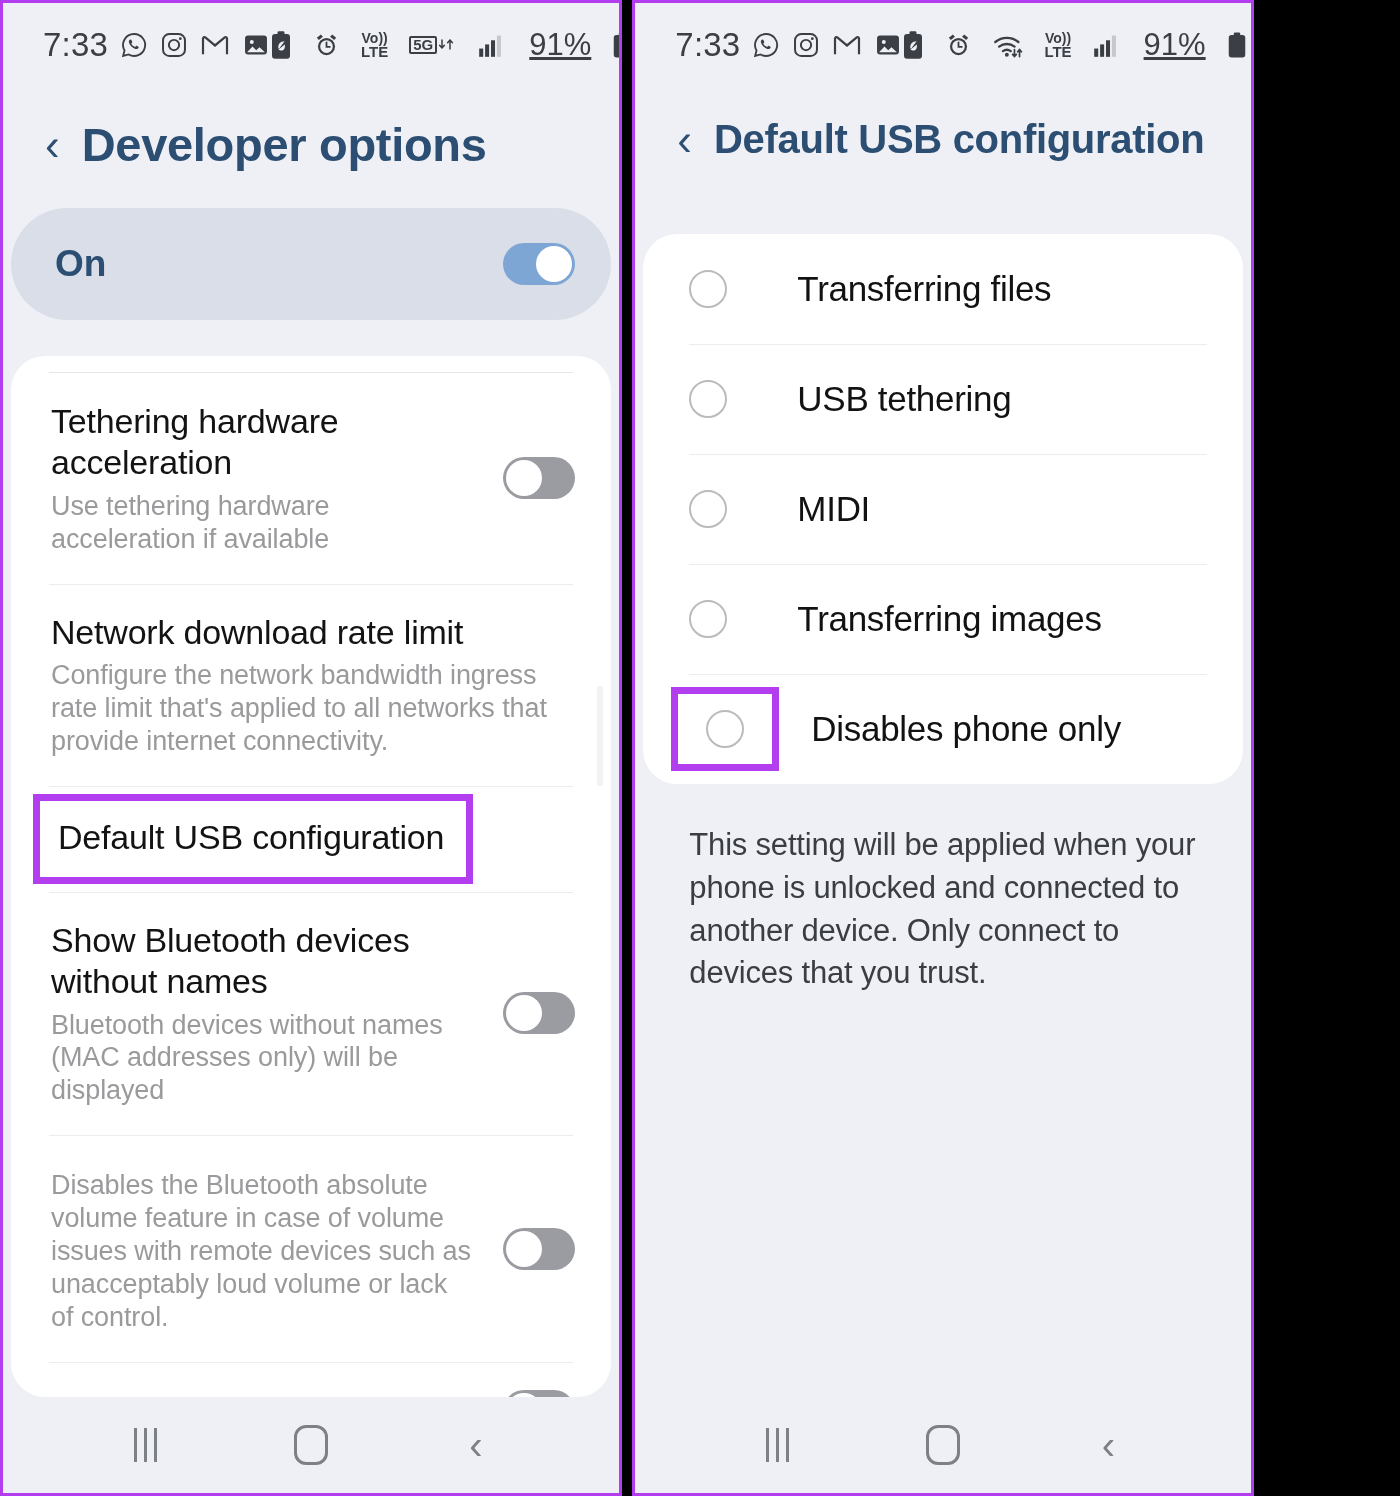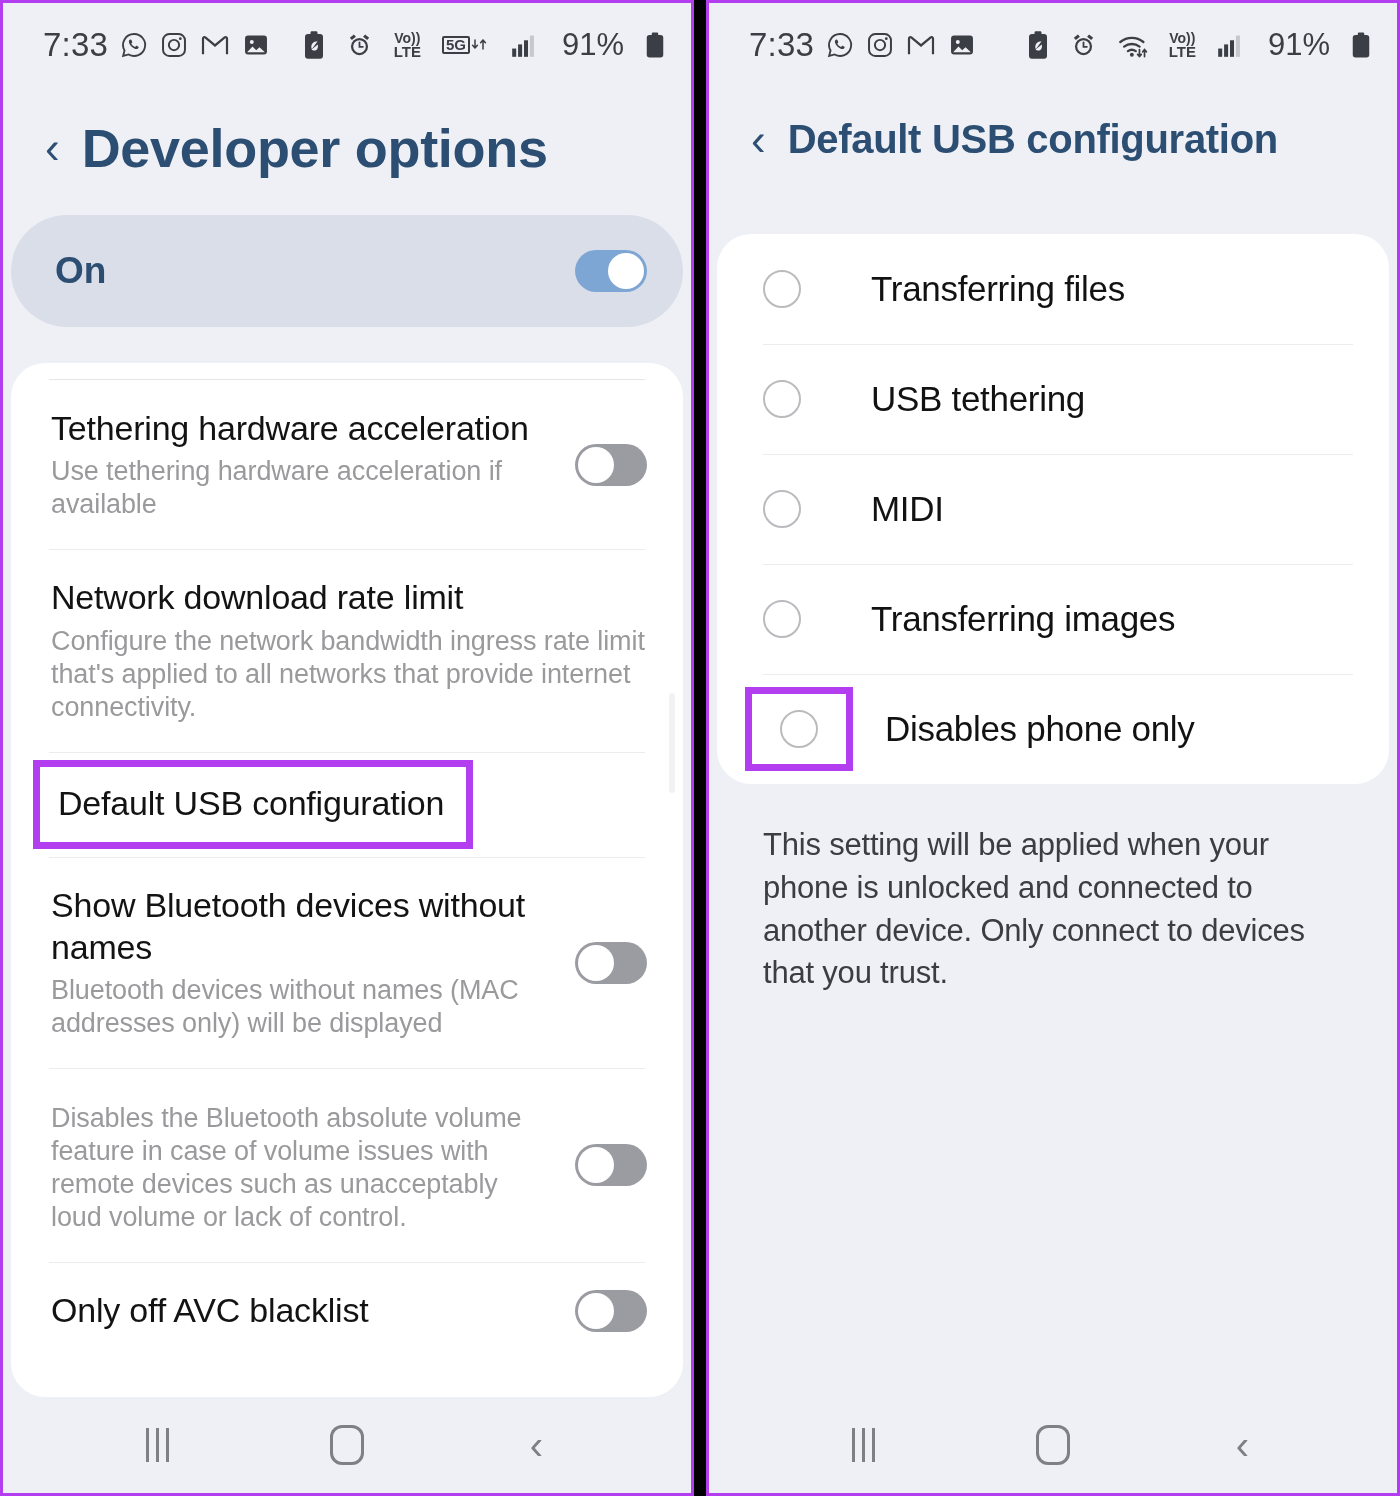--- a/index.html
+++ b/index.html
@@ -4,21 +4,21 @@
 <style>
   * { box-sizing: border-box; margin: 0; padding: 0; }
   html, body {
     width: 1400px; height: 1496px;
     background: #000;
     font-family: "Liberation Sans", sans-serif;
     overflow: hidden;
   }
   .stage {
     position: relative;
-    width: 1400px; height: 1496px;
+    width: 1254px; height: 1496px;
     background: #a3a3a3;
     display: flex;
   }
 
   
   .panel {
     position: relative;
     height: 1496px;
     background: #eef0f5;
     border: 3px solid #b33ef0;
@@ -37,21 +37,21 @@
     display: flex;
     align-items: center;
     justify-content: space-between;
     padding: 0 26px 0 40px;
     color: #3b3f45;
   }
   .sb-left { display: flex; align-items: center; gap: 12px; }
   .sb-time { font-size: 33px; letter-spacing: .2px; color: #3b3f45; }
   .sb-right { display: flex; align-items: center; gap: 21px; }
   .sb-ico { display: inline-flex; align-items: center; justify-content: center; }
-  .sb-batt-pct { font-size: 31px; color: #3b3f45; margin-left: 4px; }
+  .sb-batt-pct { font-size: 31px; color: #3b3f45; margin-left: 4px; text-decoration: underline; }
 
   .vlte { display:flex; flex-direction:column; align-items:center; line-height:.92; }
   .vlte b { font-size: 14px; font-weight: 700; }
   .vlte i { font-size: 15px; font-style: normal; font-weight: 700; }
   .fiveg { display:flex; flex-direction:row; align-items:center; line-height:.9; }
   .fiveg b {
     font-size: 15px; font-weight: 700; border: 2px solid #3b3f45;
     padding: 0 2px; border-radius: 2px;
   }
   .fiveg span { font-size: 13px; }
@@ -65,21 +65,21 @@
     padding: 30px 26px 36px 42px;
   }
   .back-chev {
     font-size: 44px;
     color: #2e4f73;
     line-height: 1;
     font-weight: 300;
     cursor: pointer;
   }
   .header-title {
-    font-size: 54px;
+    font-size: 47px;
     font-weight: 700;
     color: #2c4e72;
     letter-spacing: -.3px;
     white-space: nowrap;
   }
   .panel.right .header-title { font-size: 40px; }
 
   
   .master-card {
     margin: 0 8px;

